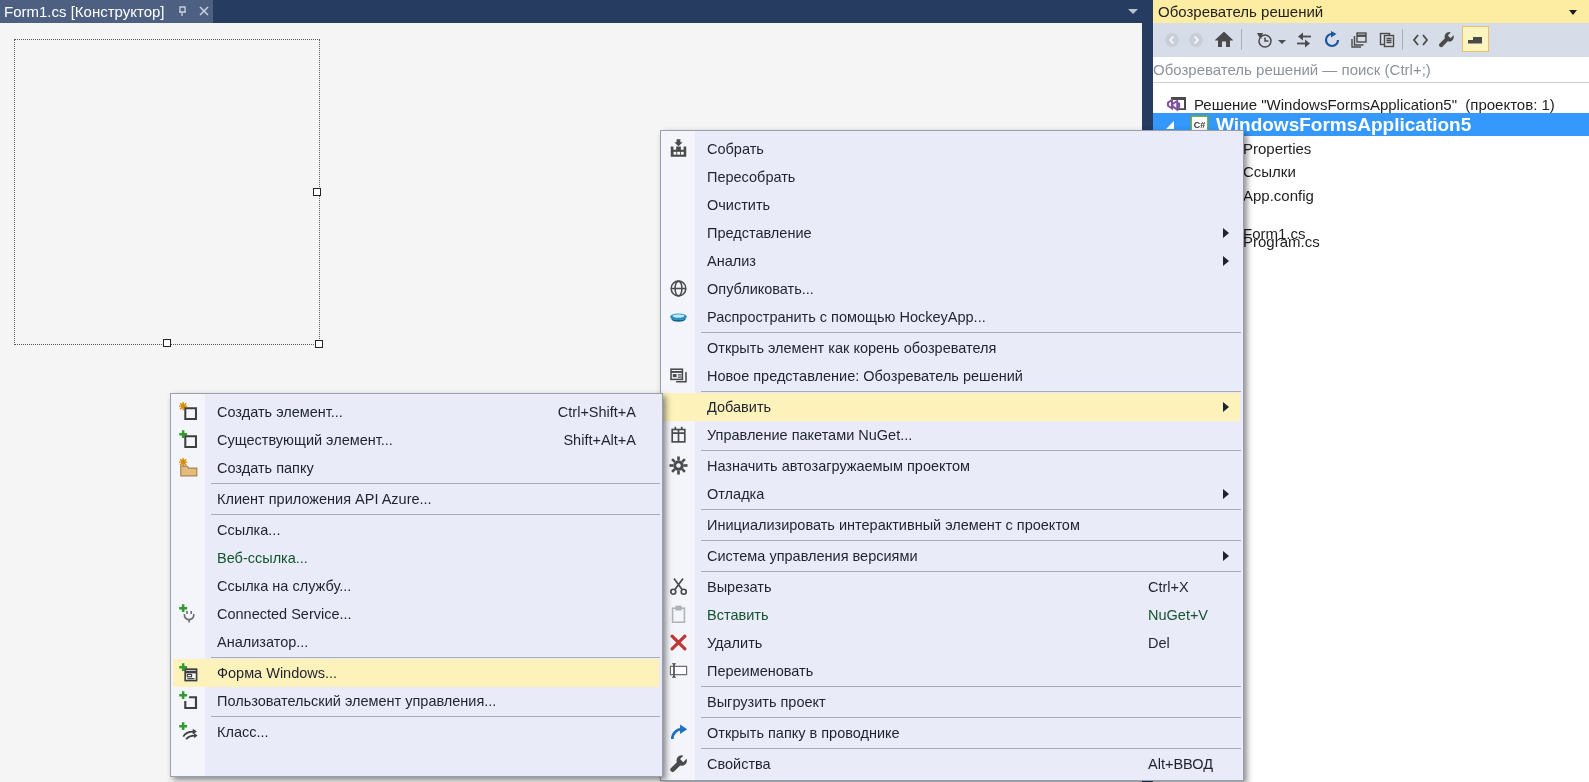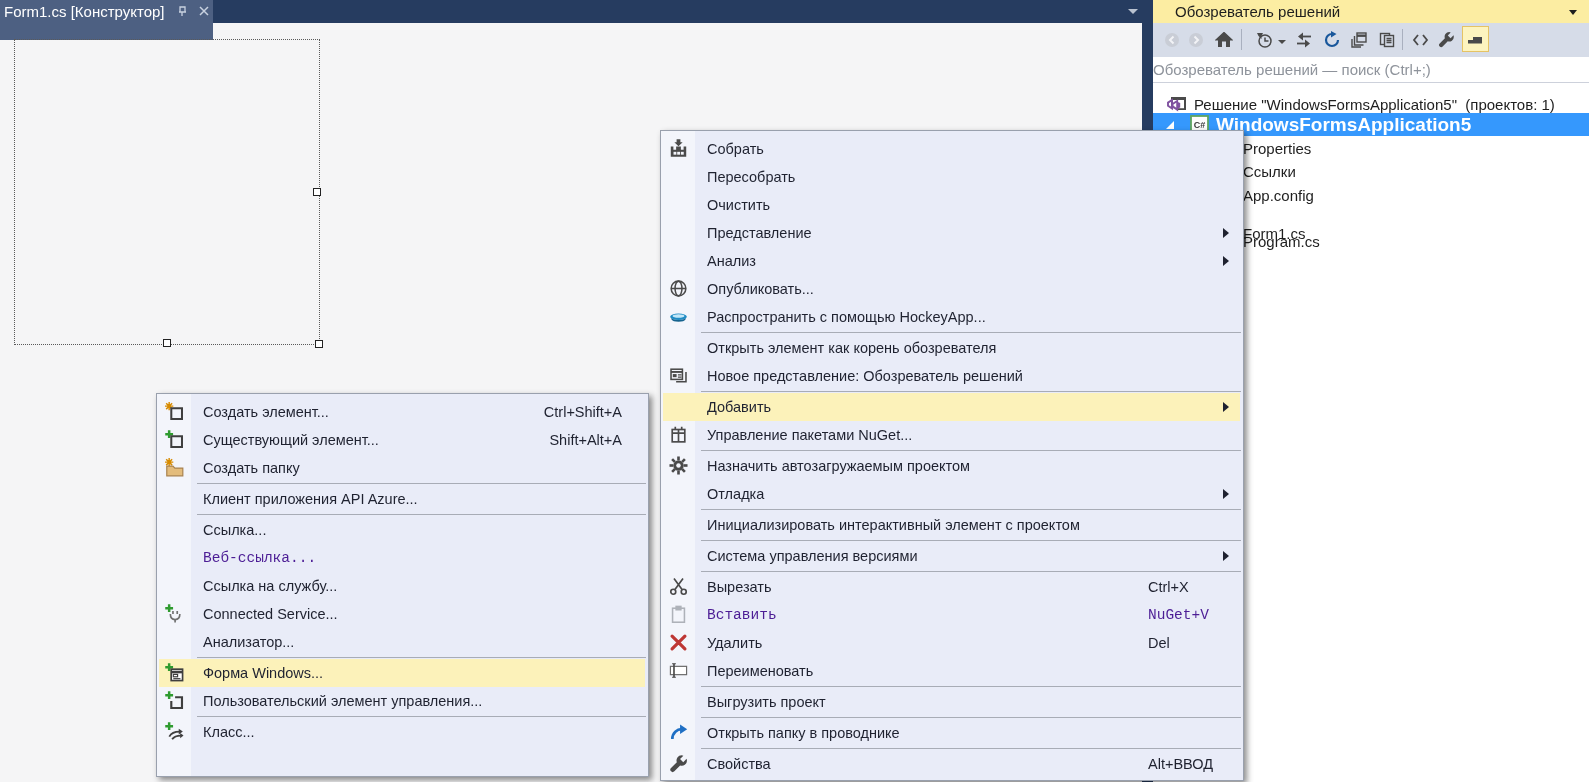--- a/index.html
+++ b/index.html
@@ -1,62 +1,62 @@
 <!DOCTYPE html>
 <html><head><meta charset="utf-8">
 <style>
 html,body{margin:0;padding:0;}
 #root{position:relative;width:1589px;height:782px;background:#F5F5F6;overflow:hidden;
   font-family:"Liberation Sans",sans-serif;-webkit-font-smoothing:antialiased;}
 
 #tabstrip{position:absolute;left:0;top:0;width:1153px;height:23px;background:#263C60;}
-#tab1{position:absolute;left:0;top:0;width:213px;height:40px;background:#4D6082;color:#FFFFFF;
+#tab1{position:absolute;left:0;top:0;width:213px;height:23px;background:#4D6082;color:#FFFFFF;
   font-size:15px;line-height:23px;padding-left:4px;box-sizing:border-box;}
 #band{position:absolute;left:1142px;top:0;width:11px;height:782px;background:#263C60;}
 
 #selrect{position:absolute;left:14px;top:39px;width:304px;height:304px;border:1px dotted #5a5a5a;}
 #form{position:absolute;left:18px;top:42px;width:299px;height:300px;box-sizing:border-box;
   border:1px solid #707070;border-radius:6px 6px 0 0;
   background:linear-gradient(180deg,#F0F6FC 0%,#DCE8F5 9%,#CEDDEF 13%,#D5E2F1 100%);
   box-shadow:inset 0 0 0 1px rgba(255,255,255,.65);}
 #formtitle{position:absolute;left:1px;top:0;right:1px;height:37px;border-radius:6px 6px 0 0;
   background:linear-gradient(180deg,#F2F7FC 0%,#E2ECF7 35%,#C3D6EA 100%);}
 #formclient{position:absolute;left:8px;top:37px;width:283px;height:254px;background:#EFEFEF;
   box-shadow:0 0 0 1px #DDE6F0;}
 #formtext{position:absolute;left:34px;top:12px;width:120px;height:22px;color:#99A1AA;font-size:15px;line-height:22px;}
 .fbtn{position:absolute;top:11px;height:23px;box-sizing:border-box;border:1px solid #8095B2;border-radius:3px;
   background:linear-gradient(180deg,#DFE9F4 0%,#D3E0EF 50%,#C6D6E9 100%);
   box-shadow:inset 0 0 0 1px rgba(255,255,255,.55);}
 .handle{position:absolute;width:8px;height:8px;background:#FFFFFF;border:1px solid #222;box-sizing:border-box;}
 
 #panel{position:absolute;left:1153px;top:0;width:436px;height:782px;background:#FFFFFF;}
 #ptitle{position:absolute;left:0;top:0;right:0;height:23px;background:#FCEDA2;color:#1E1E1E;
-  font-size:15px;line-height:23px;padding-left:22px;}
+  font-size:15px;line-height:23px;padding-left:5px;}
 #ptoolbar{position:absolute;left:0;top:23px;right:0;height:34px;background:#D6DCE8;}
 #psearch{position:absolute;left:0;top:57px;right:0;height:26px;background:#FFFFFF;border-bottom:1px solid #CDD1DB;
   color:#8E939B;font-size:15px;line-height:26px;box-sizing:border-box;}
 .trow{position:absolute;left:0;right:0;height:23px;font-size:15px;color:#1E1E1E;line-height:23px;}
 #selrow{position:absolute;left:0;top:113px;right:0;height:23px;background:#3598FD;}
 #selrow .lbl{position:absolute;left:63px;top:0;color:#fff;font-weight:bold;font-size:19px;line-height:23px;}
 
 .menu{position:absolute;box-sizing:border-box;background:#E9ECF8;border:1px solid #99A0AD;
   box-shadow:3px 3px 6px rgba(0,0,0,.45);font-size:14.5px;color:#1F2230;padding:4px 0 2px 0;}
 .menu .gutter{position:absolute;left:0;top:0;bottom:0;width:34px;background:#F3F5FB;}
 .mi{position:relative;height:28px;line-height:28px;padding-left:46px;white-space:nowrap;}
 .mi.hl{background:#FCF2BA;margin-left:2px;margin-right:3px;padding-left:44px;}
-.mi.dis{color:#4c1d95;font-family:Liberation Mono, monospace;}
+.mi.dis{color:#14532d;}
 .sep{height:1px;background:#A8ACB6;margin:1px 2px 1px 40px;}
 .sc{position:absolute;left:487px;top:0;}
 .sc2{position:absolute;right:26px;top:0;}
 .arr{position:absolute;right:14px;top:9px;width:0;height:0;border-left:6px solid #1F2230;
   border-top:5px solid transparent;border-bottom:5px solid transparent;}
 .ic{position:absolute;left:8px;top:4px;width:19px;height:19px;}
 .mi.hl .ic{left:6px;}
 #menumain{left:660px;top:130px;width:584px;height:651px;}
-#menusub{left:156px;top:393px;width:493px;height:384px;}
+#menusub{left:170px;top:393px;width:493px;height:384px;}
 </style></head>
 <body>
 <div id="root">
 <div id="tabstrip">
   <div id="tab1">Form1.cs [Конструктор]
     <svg style="position:absolute;left:176px;top:5px" width="12" height="12" viewBox="0 0 12 12">
           <g stroke="#C9D2E0" stroke-width="1.3" fill="none">
             <path d="M4 2h5v5h-5z M3 7h7 M6 7v4 M4 2v5"></path>
           </g>
         </svg>

